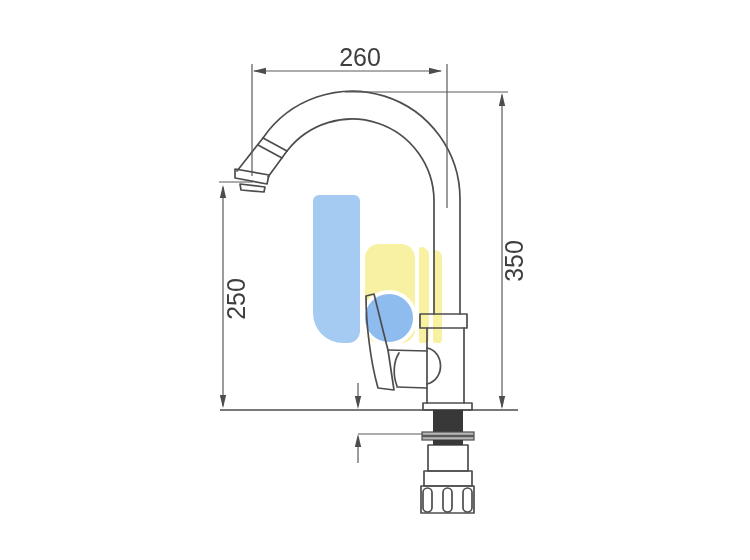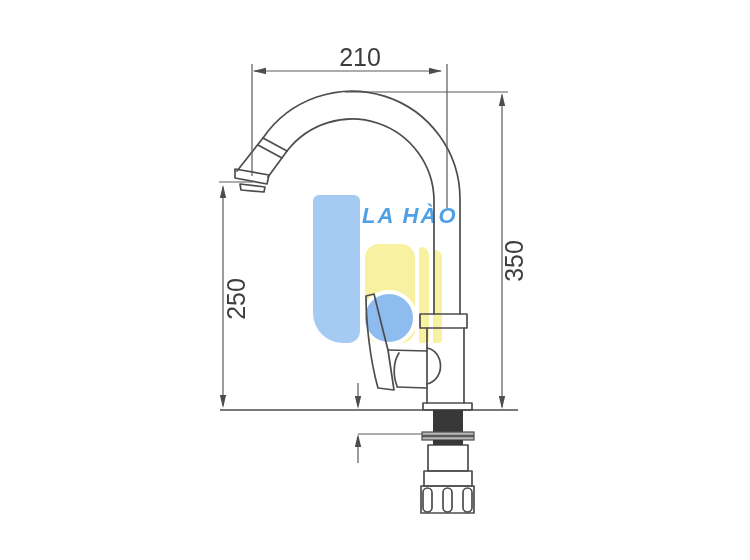--- a/index.html
+++ b/index.html
@@ -52,21 +52,20 @@
 </head>
 <body>
 
 <div id="stage">
 
   <div class="wm wm-blue-bar"></div>
   <div class="wm wm-yellow-main"></div>
   <div class="wm wm-yellow-s2"></div>
   <div class="wm wm-yellow-s3"></div>
   <div class="wm wm-circle"></div>
-  <div class="wm wm-text">LA HÀO</div>
 
   <svg id="drawing" width="750" height="560" viewBox="0 0 750 560">
 
     <path d="M220,410 H518" stroke="#4d4d4d" stroke-width="1.7" fill="none"></path>
 
     <g stroke="#4d4d4d" stroke-width="1.7" fill="none" stroke-linecap="round" stroke-linejoin="round">
 
       <path d="M263,138 A108,108 0 0 1 460,200 L460,314"></path>
       <path d="M287,151 A82,82 0 0 1 434,200 L434,314"></path>
 
@@ -124,17 +123,17 @@
       <polygon points="442,71 429,67.8 429,74.2"></polygon>
       <polygon points="502,93 498.8,106 505.2,106"></polygon>
       <polygon points="502,409 498.8,396 505.2,396"></polygon>
       <polygon points="223,185 219.8,198 226.2,198"></polygon>
       <polygon points="223,408 219.8,395 226.2,395"></polygon>
       <polygon points="358,409 354.8,396 361.2,396"></polygon>
       <polygon points="358,434 354.8,447 361.2,447"></polygon>
     </g>
   </svg>
 
-  <div class="dim dim-210">210</div>
+  <div class="dim dim-210">260</div>
   <div class="dim dim-350">350</div>
   <div class="dim dim-250">250</div>
 
 </div>
 
 </body></html>

